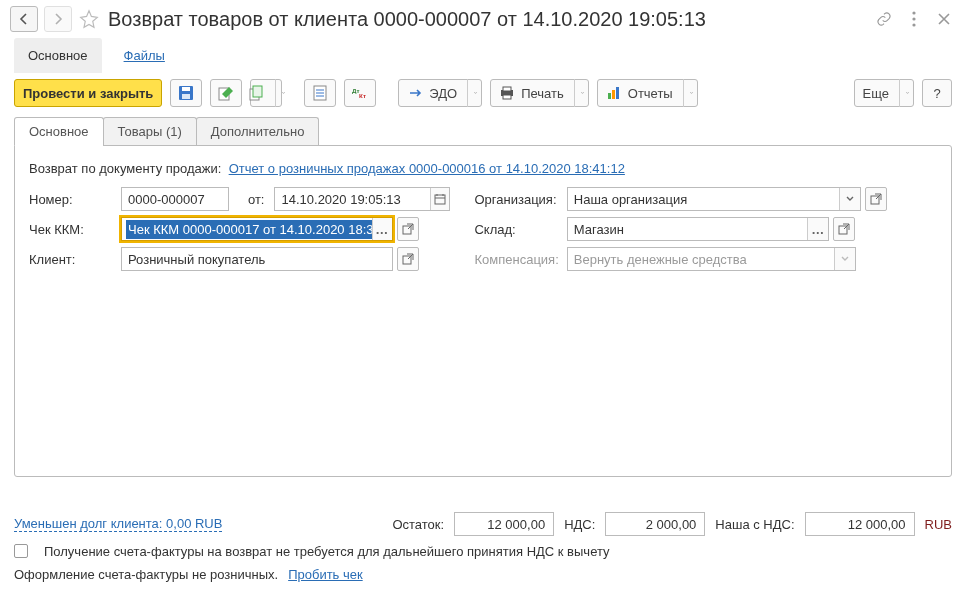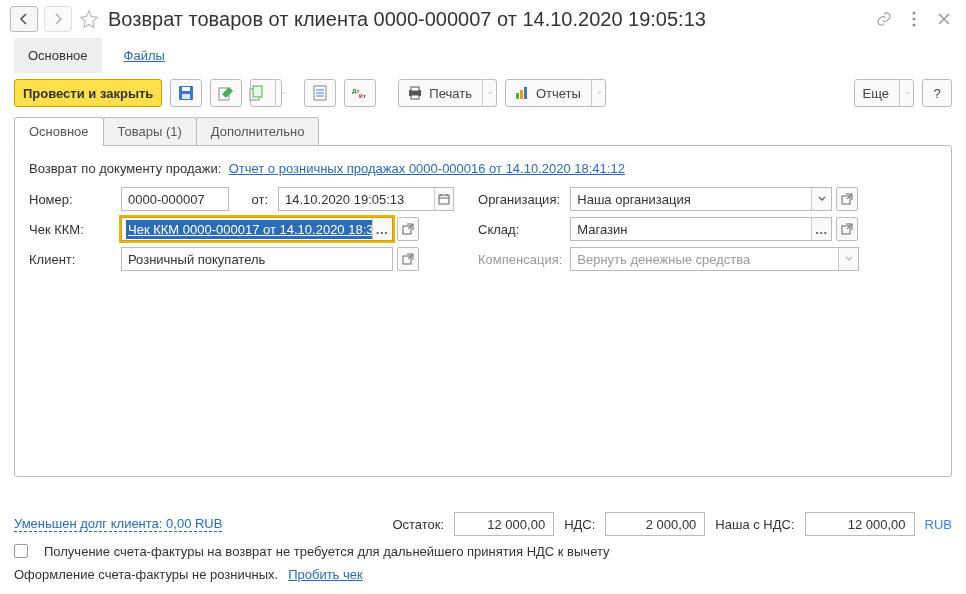--- a/index.html
+++ b/index.html
@@ -142,21 +142,21 @@
   }
   .inpwrap input {
     border: none; outline: none; padding: 0 6px; font: inherit; color:#333;
     width: 100%; background: transparent;
   }
   .inpwrap .suffix-btn {
     width: 22px; border-left: 1px solid #ccc;
     display:flex; align-items:center; justify-content:center;
     background:#fafafa; color:#666;
   }
-  .inpwrap .sel { background:#2a6db5; color:#fff; padding:2px 2px; display:inline-block;text-decoration:underline; }
+  .inpwrap .sel { background:#2a6db5; color:#fff; padding:2px 2px; display:inline-block; }
   .ext-open {
     width: 22px; height: 24px; margin-left:4px;
     border:1px solid #bbb; background:#fafafa; border-radius:2px;
     display:flex; align-items:center; justify-content:center; color:#666;
   }
 
   textarea.comment {
     width: 100%; height: 82px; resize: none;
     border: 1px solid #bbb; font: inherit; padding: 4px 6px;
   }
@@ -173,21 +173,21 @@
   .numbox {
     height: 24px; border:1px solid #bbb; background:#fff;
     padding: 8px 8px; display:flex; align-items:center; justify-content:flex-end;
     min-width: 100px;
   }
   .chk {
     width:14px; height:14px; border:1px solid #999; border-radius:2px; background:#fff; display:inline-block;
     margin-right:6px; vertical-align:-2px;
   }
   .small { font-size: 13px; }
-  .currency { color:#3b82f6; }
+  .currency { color:#7f1d1d; }
 </style>
 </head>
 <body>
 
 <div class="titlebar">
   <div class="nav-btn">
     <svg width="12" height="12" viewBox="0 0 12 12">
         <path d="M8 1 L3 6 L8 11" stroke="#555" stroke-width="1.6" fill="none"></path>
       </svg>
   </div>
@@ -278,20 +278,33 @@
     <span class="ic">
         <svg width="18" height="14" viewBox="0 0 18 14">
           <text x="0" y="7" font-size="7" fill="#2e7d32" font-weight="bold">Дт</text>
           <text x="8" y="13" font-size="7" fill="#c62828" font-weight="bold">Кт</text>
         </svg>
       </span>
   </div>
 
   <div style="width:6px"></div>
 
+  <div class="tbtn dd">
+    <span class="ic">
+        <svg width="14" height="14" viewBox="0 0 14 14">
+          <path d="M2 7h10M9 4l3 3-3 3" stroke="#3a77c9" stroke-width="1.6" fill="none"></path>
+        </svg>
+      </span>
+    <span>ЭДО</span>
+    <span class="caret">
+        <svg width="8" height="8" viewBox="0 0 8 8">
+          <path d="M1 2l3 3 3-3" stroke="#666" fill="none" stroke-width="1.4"></path>
+        </svg>
+      </span>
+  </div>
   <div class="tbtn dd">
     <span class="ic">
         <svg width="16" height="14" viewBox="0 0 16 14">
           <rect x="2" y="4" width="12" height="6" fill="#555"></rect>
           <rect x="4" y="1" width="8" height="4" fill="#fff" stroke="#555"></rect>
           <rect x="4" y="9" width="8" height="4" fill="#fff" stroke="#555"></rect>
         </svg>
       </span>
     <span>Печать</span>
     <span class="caret">
@@ -363,21 +376,21 @@
                   <line x1="1" y1="5" x2="11" y2="5" stroke="#666"></line>
                   <line x1="3" y1="1" x2="3" y2="3" stroke="#666"></line>
                   <line x1="9" y1="1" x2="9" y2="3" stroke="#666"></line>
                 </svg>
           </div>
         </div>
       </td>
       <td class="lbl" style="padding-left:18px;width:104px">Организация:</td>
       <td>
         <div style="display:flex">
-          <div class="inpwrap" style="width:262px">
+          <div class="inpwrap" style="width:294px">
             <input value="Наша организация" style="">
             <div class="suffix-btn">
                   <svg width="8" height="8" viewBox="0 0 8 8">
                     <path d="M1 2l3 3 3-3" stroke="#666" fill="none" stroke-width="1.4"></path>
                   </svg>
                 </div>
           </div>
           <div class="ext-open">
             <svg width="12" height="12" viewBox="0 0 12 12">
                   <rect x="1" y="3" width="8" height="8" fill="none" stroke="#666"></rect>

